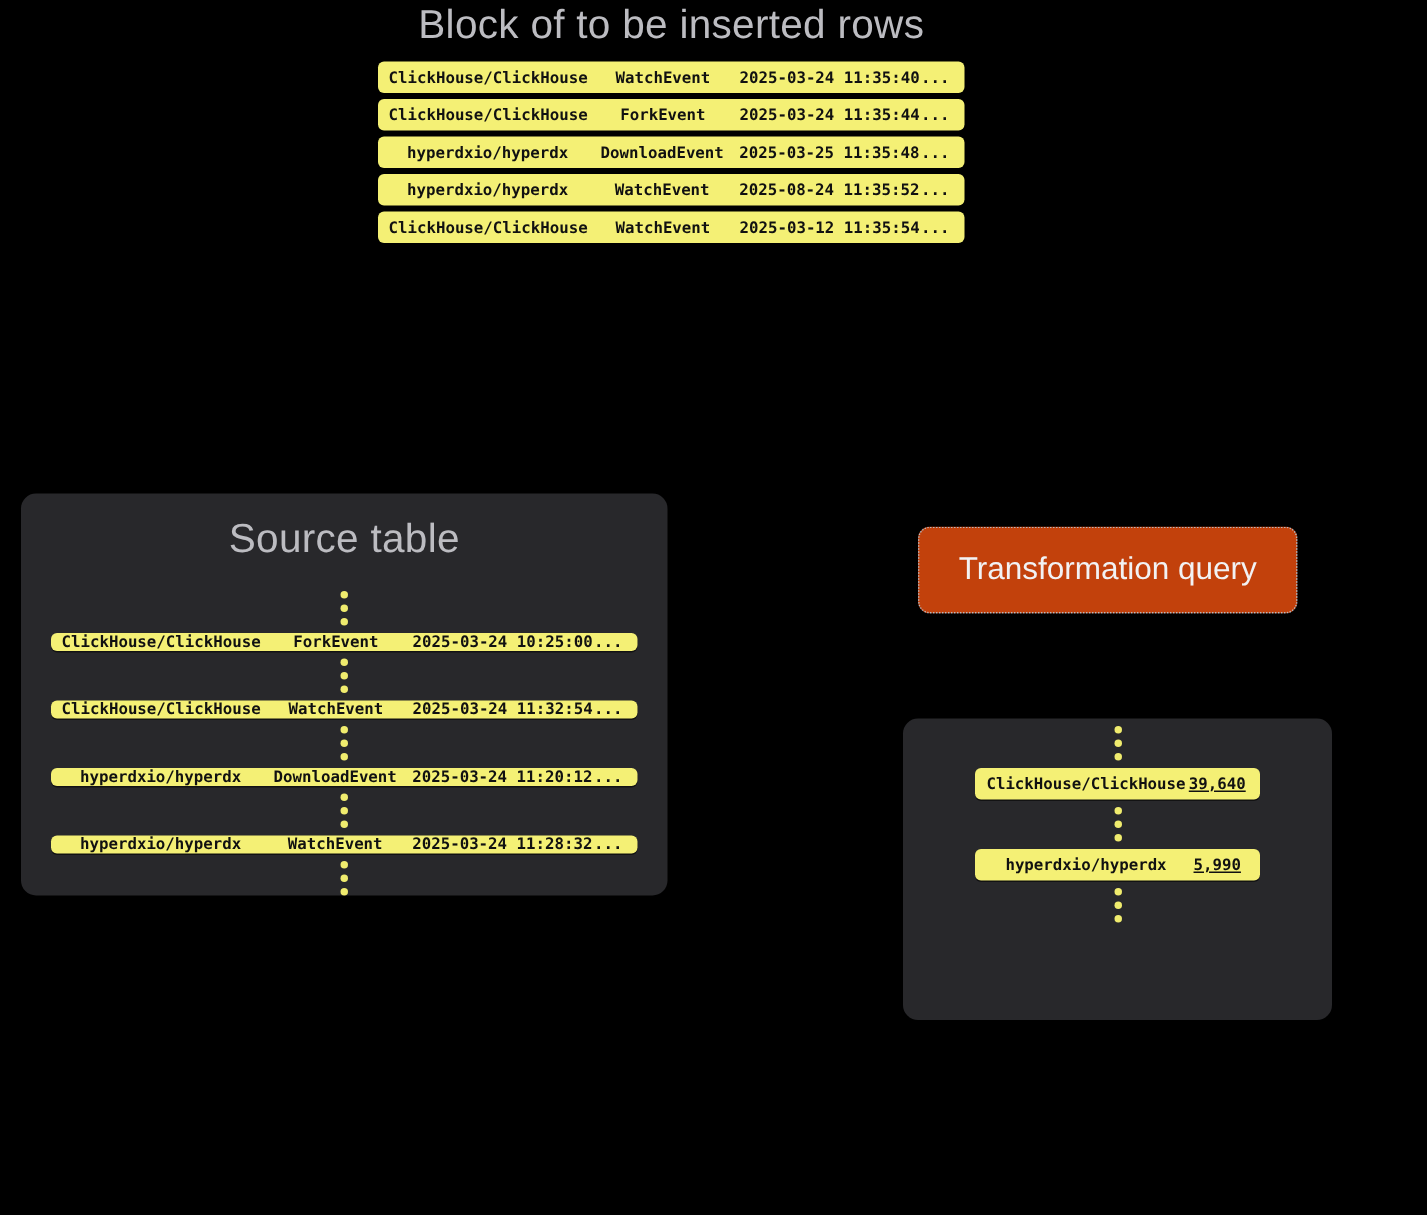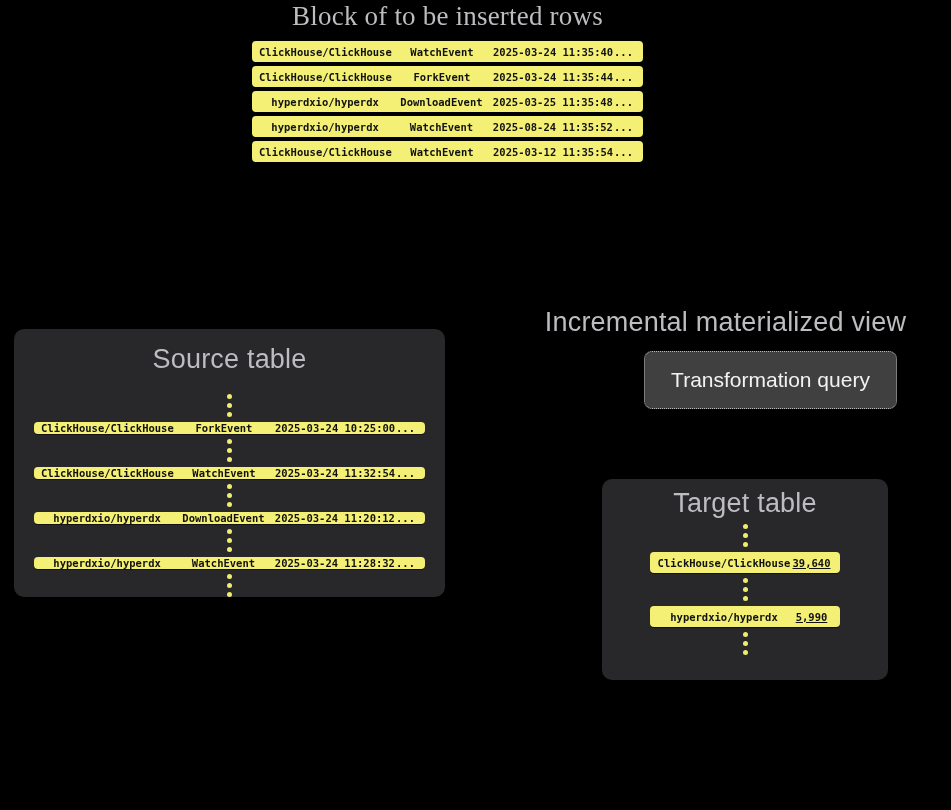--- a/index.html
+++ b/index.html
@@ -49,21 +49,21 @@
   .c-time  { width: 124px; text-align: center; white-space: nowrap; }
   .c-more  { flex: 1; text-align: right; white-space: nowrap; }
 
   
   .insert-block {
     position: absolute;
     left: 252px;
     top: 0px;
     width: 391px;
   }
-  .insert-block .big-title { margin-bottom: 9px; font-family: Liberation Serif, serif; }
+  .insert-block .big-title { margin-bottom: 9px; }
   .insert-block .erow { margin-bottom: 4px; }
 
   
   .panel {
     position: absolute;
     background: #28282b;
     border-radius: 10px;
     display: flex;
     flex-direction: column;
     align-items: center;
@@ -94,26 +94,26 @@
   
   .mv-title {
     position: absolute;
     left: 500px;
     top: 306px;
     width: 451px;
     text-align: center;
   }
   .transform-btn {
     position: absolute;
-    left: 644px;
+    left: 612px;
     top: 351px;
     width: 253px;
     height: 58px;
     box-sizing: border-box;
-    background: #404040;
+    background: #c2410c;
     border: 1px dotted #b8b8bd;
     border-radius: 8px;
     color: #f2f2f4;
     font-family: "Liberation Sans", sans-serif;
     font-size: 21px;
     display: flex;
     align-items: center;
     justify-content: center;
     cursor: pointer;
   }
@@ -232,26 +232,24 @@
       <span class="c-more">...</span>
     </div>
 
     <div class="dots">
         <i></i>
         <i></i>
         <i></i>
       </div>
   </div>
 
-  <div class="big-title mv-title">Incremental materialized view</div>
 
   <button class="transform-btn">Transformation query</button>
 
   <div class="panel target-panel">
-    <div class="big-title">Target table</div>
 
     <div class="dots first">
         <i></i>
         <i></i>
         <i></i>
       </div>
 
     <div class="trow">
       <span class="t-repo">ClickHouse/ClickHouse</span>
       <span class="t-count">39,640</span>

